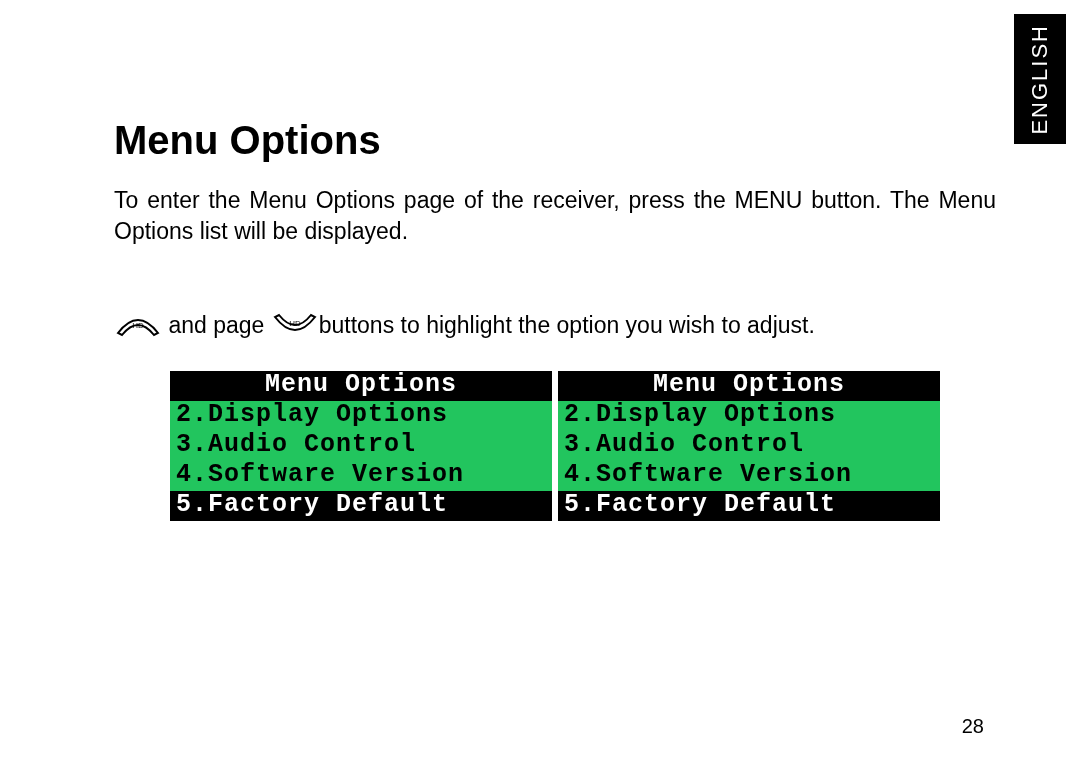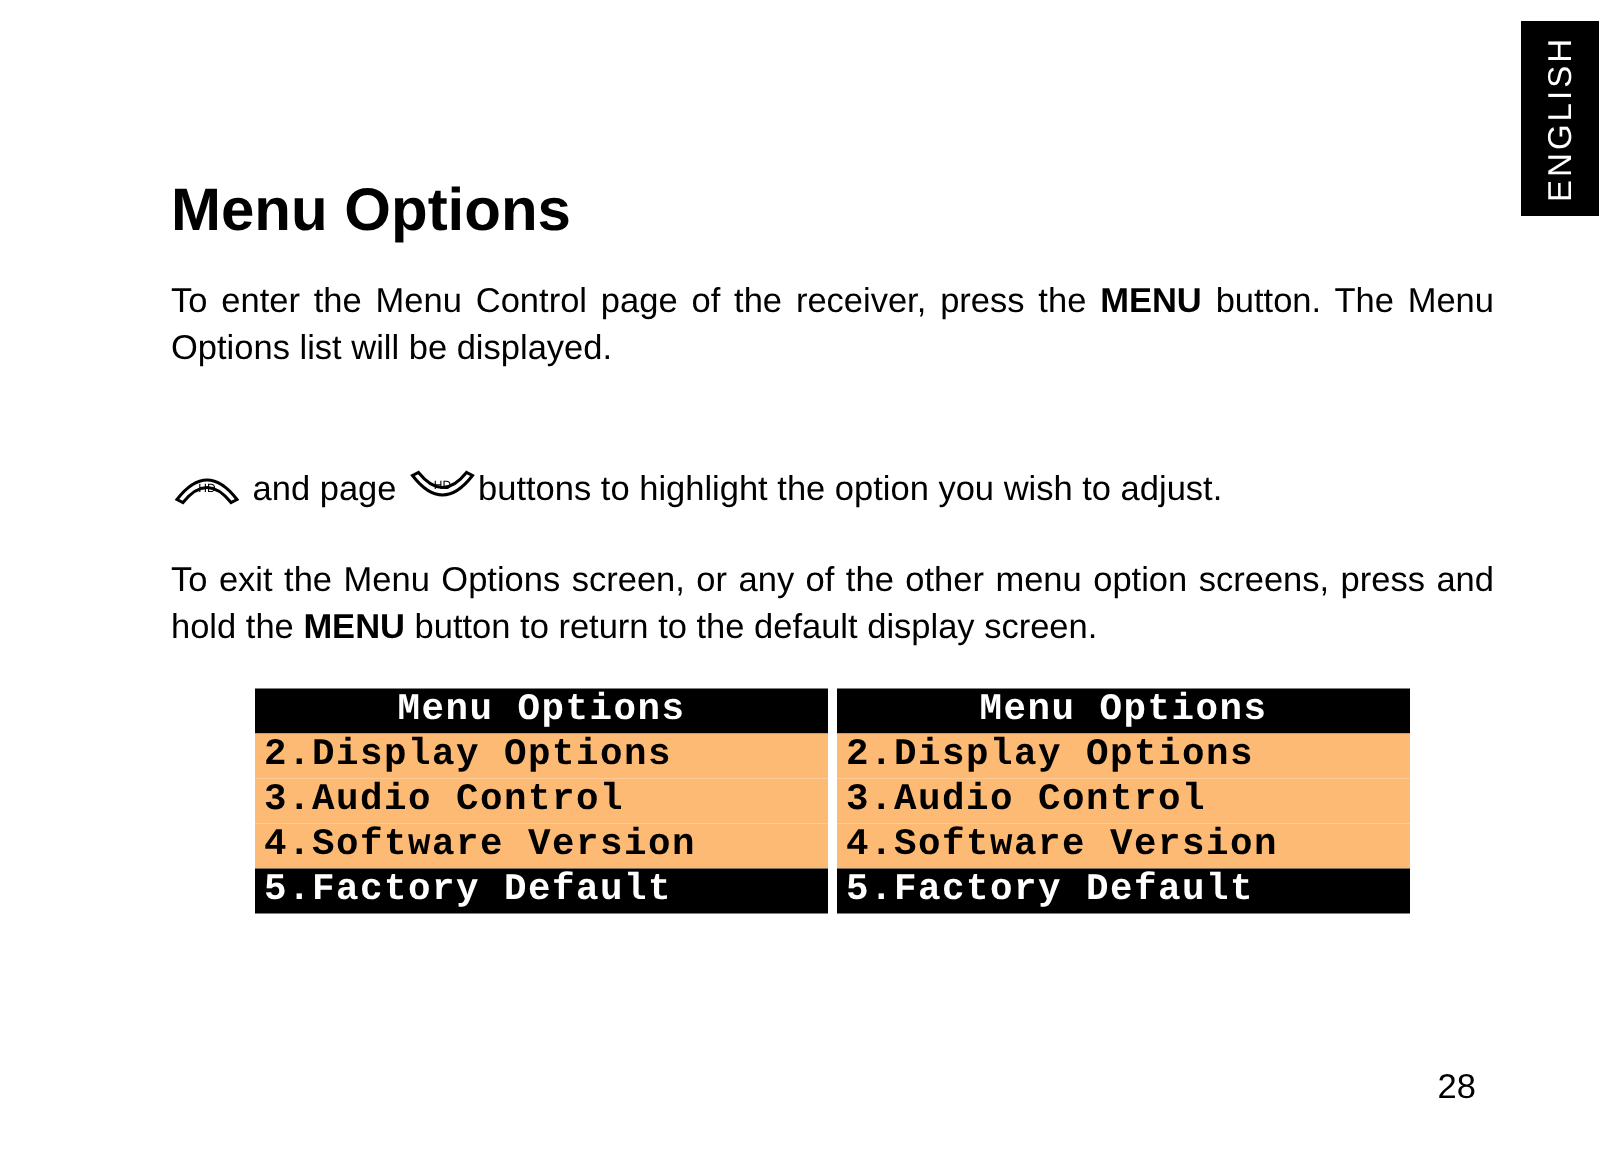--- a/index.html
+++ b/index.html
@@ -46,21 +46,21 @@
     margin: 0 0 22px 0;
     font-size: 40px;
     font-weight: bold;
   }
   p.para {
     margin: 0 0 26px 0;
     font-size: 23px;
     line-height: 1.35;
     text-align: justify;
   }
-  .bold { font-weight: bold; }
+  .bold { font-weight: normal; }
   .inline-icon {
     display: inline-block;
     vertical-align: -4px;
     margin-top: 40px;
   }
   
   .screens-row {
     margin-top: 4px;
     display: flex;
     gap: 6px;
@@ -78,60 +78,57 @@
     height: 30px;
     padding: 0 6px;
     white-space: pre;
     overflow: hidden;
   }
   .lcd-row.inv {
     background: #000;
     color: #fff;
   }
   .lcd-row.nor {
-    background: #fdba74;
+    background: #22c55e;
     color: #000;
   }
   .lcd-row.header { text-align: center; }
   .pagenum {
     position: absolute;
     right: 96px;
     bottom: 40px;
-    font-size: 23px;
+    font-size: 20px;
   }
 </style>
 </head>
 <body>
 
 <div class="page">
 
   <div class="lang-tab">
     <span>ENGLISH</span>
   </div>
 
   <div class="content">
     <h1 class="title">Menu Options</h1>
 
     <p class="para">
-      <span>To enter the Menu Control page of the receiver, press the </span><span class="bold">MENU</span><span> button. The Menu Options list will be displayed.</span>
+      <span>To enter the Menu Options page of the receiver, press the </span><span class="bold">MENU</span><span> button. The Menu Options list will be displayed.</span>
     </p>
 
     <p class="para">
       <span class="inline-icon"><svg width="48" height="24" viewBox="0 0 48 24">
             <path d="M4 20 Q24 -6 44 20 L40 22 Q24 2 8 22 Z" fill="none" stroke="#000" stroke-width="2"></path>
             <text x="24" y="15" font-size="8" text-anchor="middle" font-family="Arial" fill="#000">HD</text>
           </svg></span><span> and page </span><span class="inline-icon"><svg width="48" height="24" viewBox="0 0 48 24">
             <path d="M4 4 Q24 30 44 4 L40 2 Q24 22 8 2 Z" fill="none" stroke="#000" stroke-width="2"></path>
             <text x="24" y="13" font-size="8" text-anchor="middle" font-family="Arial" fill="#000">HD</text>
           </svg></span><span>buttons to highlight the option you wish to adjust.</span>
     </p>
 
-    <p class="para">
-      <span>To exit the Menu Options screen, or any of the other menu option screens, press and hold the </span><span class="bold">MENU</span><span> button to return to the default display screen.</span>
-    </p>
 
     <div class="screens-row">
       <div class="lcd">
         <div class="lcd-row inv header">Menu Options</div>
         <div class="lcd-row nor">2.Display Options</div>
         <div class="lcd-row nor">3.Audio Control</div>
         <div class="lcd-row nor">4.Software Version</div>
         <div class="lcd-row inv">5.Factory Default</div>
       </div>
       <div class="lcd">

